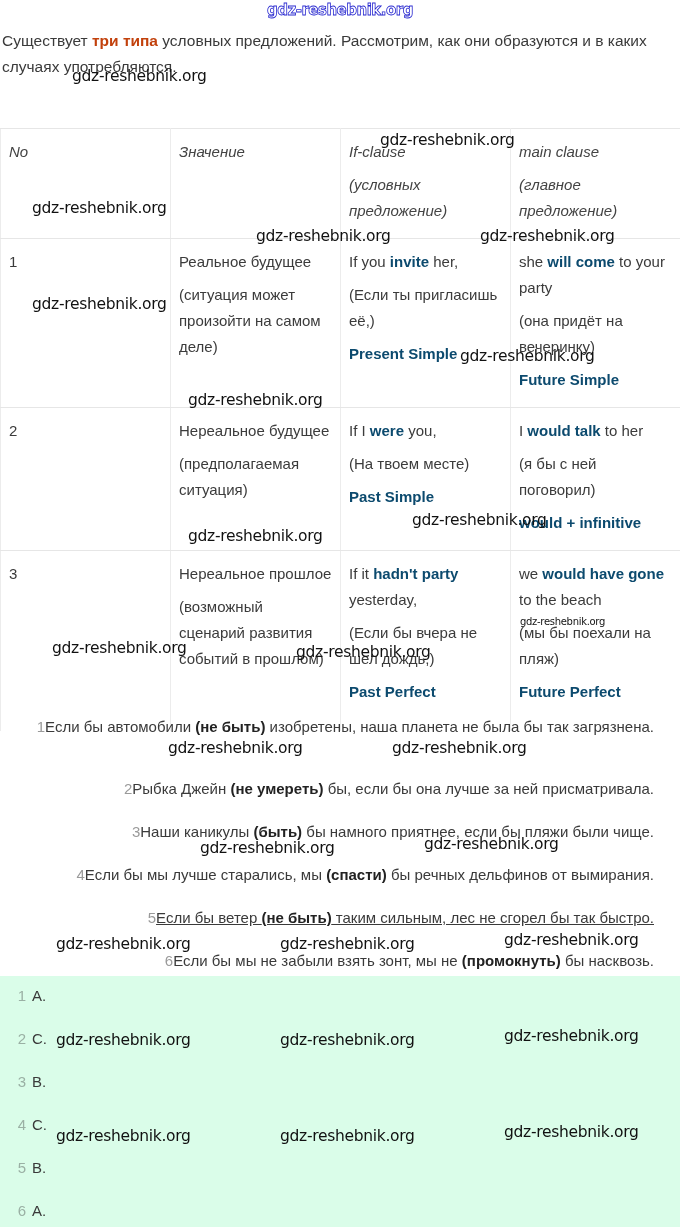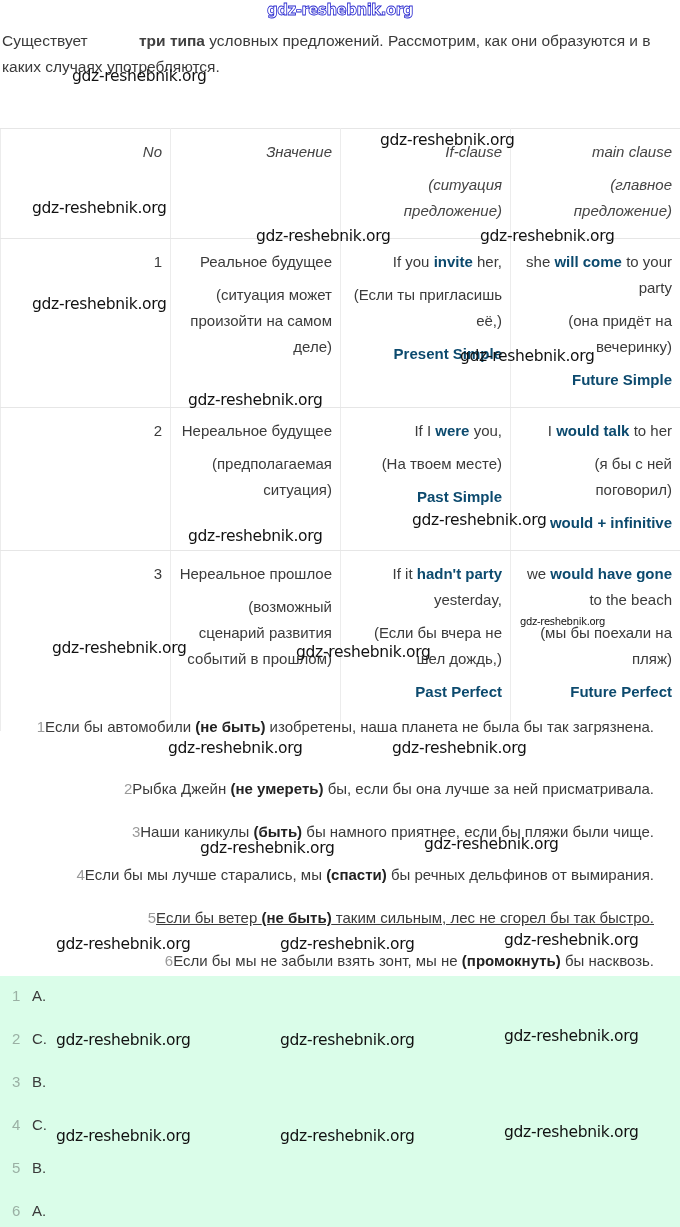--- a/index.html
+++ b/index.html
@@ -6,45 +6,45 @@
   html, body { width: 680px; height: 1227px; background: #ffffff; overflow: hidden; }
   body { position: relative; font-family: "Liberation Sans", "DejaVu Sans", sans-serif; color: #333333; font-size: 15px; }
 
   .top-wm {
     position: absolute; left: 0; width: 680px; top: 1px; text-align: center;
     font-family: "DejaVu Sans", sans-serif; font-size: 15px; letter-spacing: -0.5px;
     color: #ffffff; -webkit-text-stroke: 0.8px #2a2ad0; font-weight: bold;
   }
   .intro { position: absolute; left: 2px; top: 28px; width: 676px; line-height: 26px; font-size: 15.5px; color: #3a3a3a; }
   .intro p { margin: 0; }
-  .intro b { color: #404040; margin-left: 47px; }
+  .intro b { color: #c2410c; }
 
   .grammar-table { position: absolute; left: 0; top: 128px; width: 680px; border-collapse: collapse; table-layout: fixed; }
   .grammar-table td {
     border-left: 1px solid #ececec; border-right: 1px solid #ececec;
     border-top: 1px solid #e6e6e6; border-bottom: 1px solid #e6e6e6;
     vertical-align: top; padding: 10px 8px 14px 8px; font-size: 15px; line-height: 26px; color: #3b3b3b;
   }
   .grammar-table tr.last td { border-bottom: none; }
-  .grammar-table td .para { margin-bottom: 7px; text-align: right; }
+  .grammar-table td .para { margin-bottom: 7px; }
   .grammar-table td .para:last-child { margin-bottom: 0; }
   .grammar-table tr.head td { font-style: italic; color: #444; height: 102px; }
   .grammar-table tr.r1 td { height: 163px; }
   .grammar-table tr.r2 td { height: 134px; }
   .grammar-table tr.r3 td { height: 180px; }
   .grammar-table b { color: #0c4a6e; }
   col.c0 { width: 170px; } col.c1 { width: 170px; } col.c2 { width: 170px; } col.c3 { width: 170px; }
 
   .exercises { position: absolute; left: 0; top: 712px; width: 680px; }
   .ex-item { position: absolute; left: 14px; width: 640px; font-size: 15px; line-height: 30px; color: #3a3a3a; text-align: right; }
   .ex-item .num { display: inline-block; width: 18px; color: #9a9a9a; }
   .ex-item b { color: #222; }
 
   .answers { position: absolute; left: 0; top: 976px; width: 680px; height: 251px; background: #dafde9; }
-  .ans-item { position: absolute; left: 12px; font-size: 15px; color: #3a3a3a; line-height: 20px; }
+  .ans-item { position: absolute; left: 12px; font-size: 15px; color: #3a3a3a; line-height: 20px; text-align: center; }
   .ans-item .num { display: inline-block; width: 20px; color: #9ab0a4; }
 
   .wm { position: absolute; font-family: "DejaVu Sans", sans-serif; font-size: 15.5px; color: #111; white-space: nowrap; letter-spacing: -0.3px; }
   .wm.small { font-size: 10px; }
 </style>
 </head>
 <body>
 
 <div class="top-wm">gdz-reshebnik.org</div>
 
@@ -62,21 +62,21 @@
   <tbody>
       <tr class="head">
     <td>
           <div class="para">No</div>
         </td>
     <td>
           <div class="para">Значение</div>
         </td>
     <td>
       <div class="para">If-clause</div>
-      <div class="para">(ситуация предложение)</div>
+      <div class="para">(условных предложение)</div>
     </td>
     <td>
       <div class="para">main clause</div>
       <div class="para">(главное предложение)</div>
     </td>
   </tr>
 
   <tr class="r1">
     <td>
           <div class="para">1</div>

